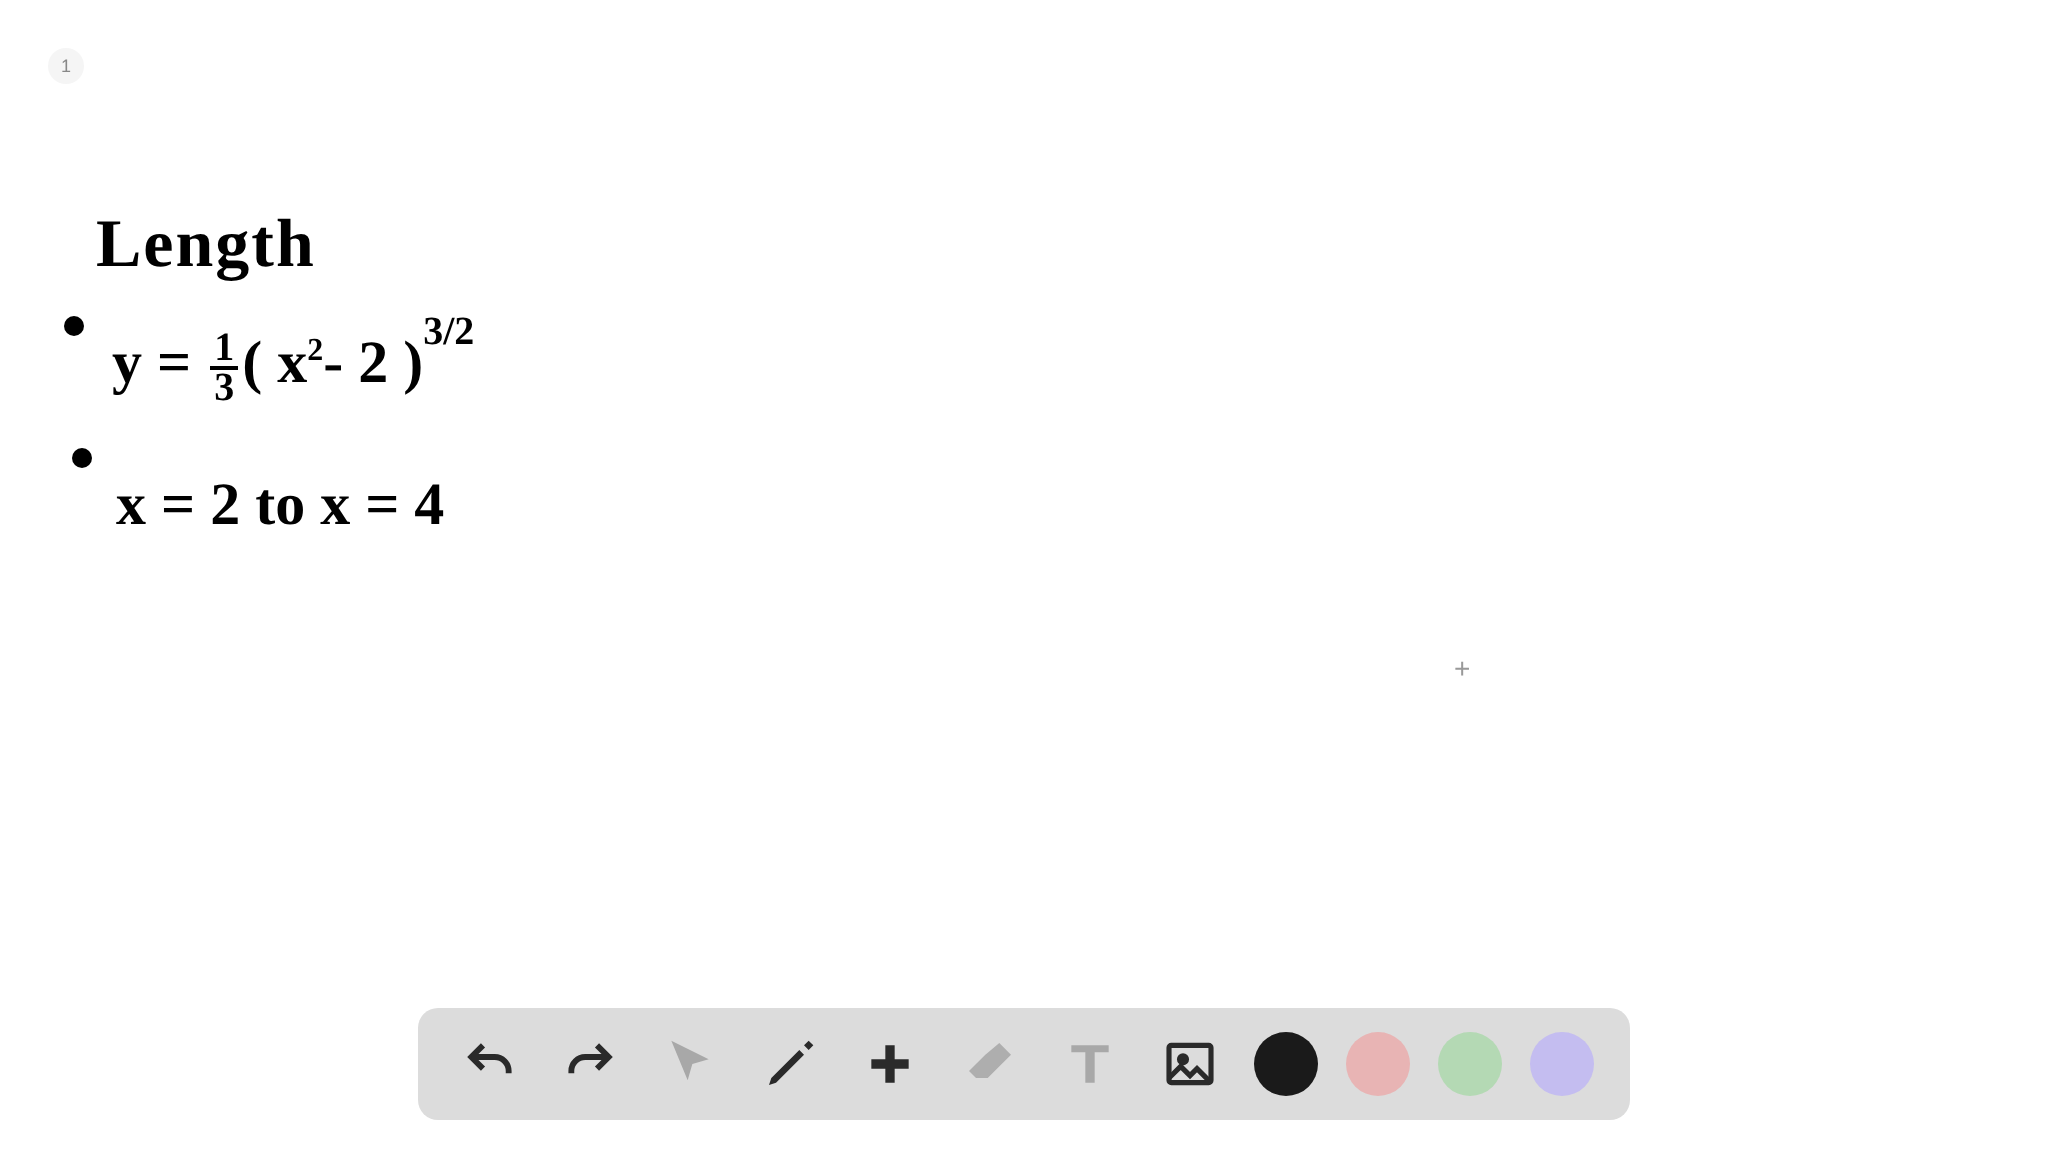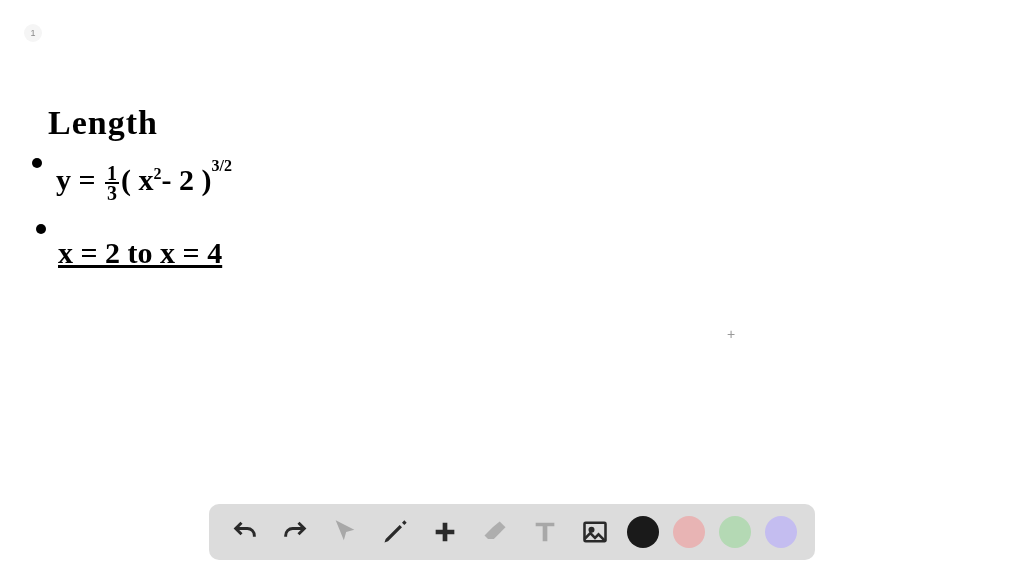--- a/index.html
+++ b/index.html
@@ -68,21 +68,20 @@
     }
     .eq-line-1 {
       top: 140px;
       left: 56px;
       font-size: 30px;
     }
     .eq-line-2 {
       top: 214px;
       left: 58px;
       font-size: 30px;
-      text-decoration: underline;
     }
     .fraction {
       display: inline-flex;
       flex-direction: column;
       align-items: center;
       vertical-align: middle;
       font-size: 20px;
       line-height: 0.9;
       margin: 0 2px;
     }
@@ -92,21 +91,21 @@
     .fraction .den {
       border-top: 2px solid #000;
       padding: 0 2px;
     }
     .sup {
       font-size: 16px;
       vertical-align: super;
       position: relative;
     }
     .exp-outer {
-      font-size: 16px;
+      font-size: 20px;
       vertical-align: super;
       position: relative;
       top: -8px;
     }
     .cursor-plus {
       position: absolute;
       top: 326px;
       left: 727px;
       font-size: 14px;
       color: #999;

